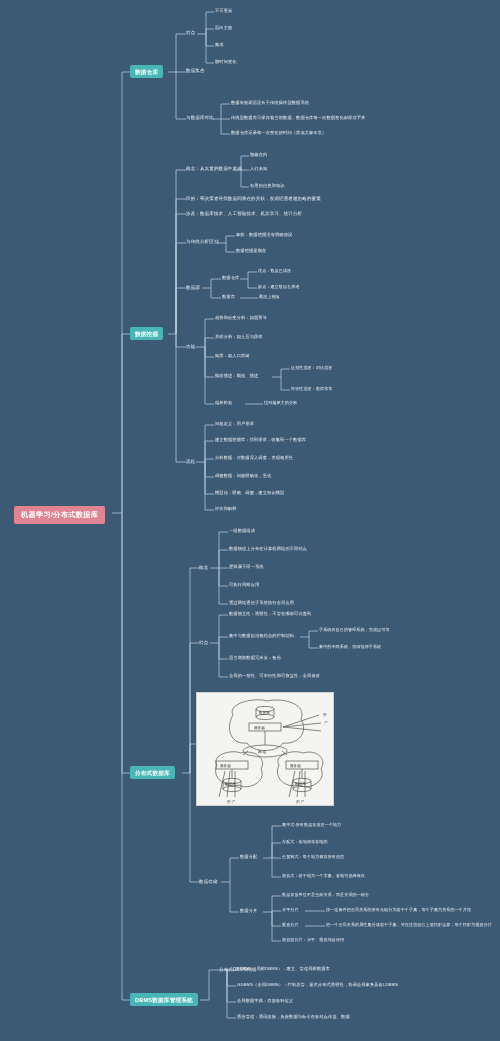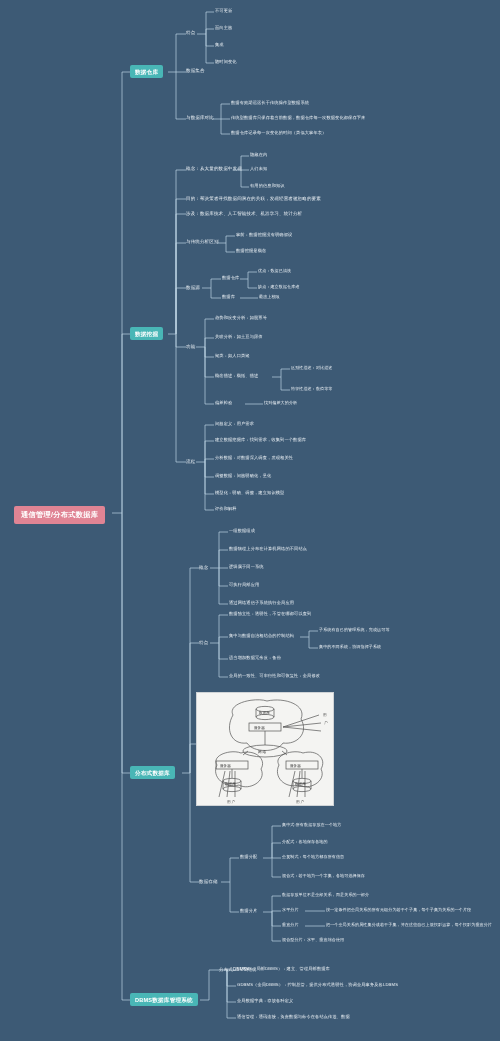--- a/index.html
+++ b/index.html
@@ -180,21 +180,21 @@
       <path d="M200,1000 L209,1000"></path>
       <path d="M209,1000 L209,970 L218,970"></path>
       <path d="M218,970 L227,970"></path>
       <path d="M227,970 L227,970 L236,970"></path>
       <path d="M227,970 L227,986 L236,986"></path>
       <path d="M227,970 L227,1002 L236,1002"></path>
       <path d="M227,970 L227,1018 L236,1018"></path>
     </g>
   </svg>
 
-  <div class="node n-root" style="left:14px; top:506px;">通信管理/分布式数据库</div>
+  <div class="node n-root" style="left:14px; top:506px;">机器学习/分布式数据库</div>
 
   <div class="node n-b" style="left:130px; top:65px;">数据仓库</div>
   <div class="node n-b" style="left:130px; top:327px;">数据挖掘</div>
   <div class="node n-b" style="left:130px; top:766px;">分布式数据库</div>
   <div class="node n-b" style="left:130px; top:993px;">DBMS数据库管理系统</div>
 
   <div class="node n-t lv2" style="left:186px; top:30px;">特点</div>
   <div class="node n-t lv3" style="left:215px; top:9px;">不可更新</div>
   <div class="node n-t lv3" style="left:215px; top:26px;">面向主题</div>
   <div class="node n-t lv3" style="left:215px; top:43px;">集成</div>

